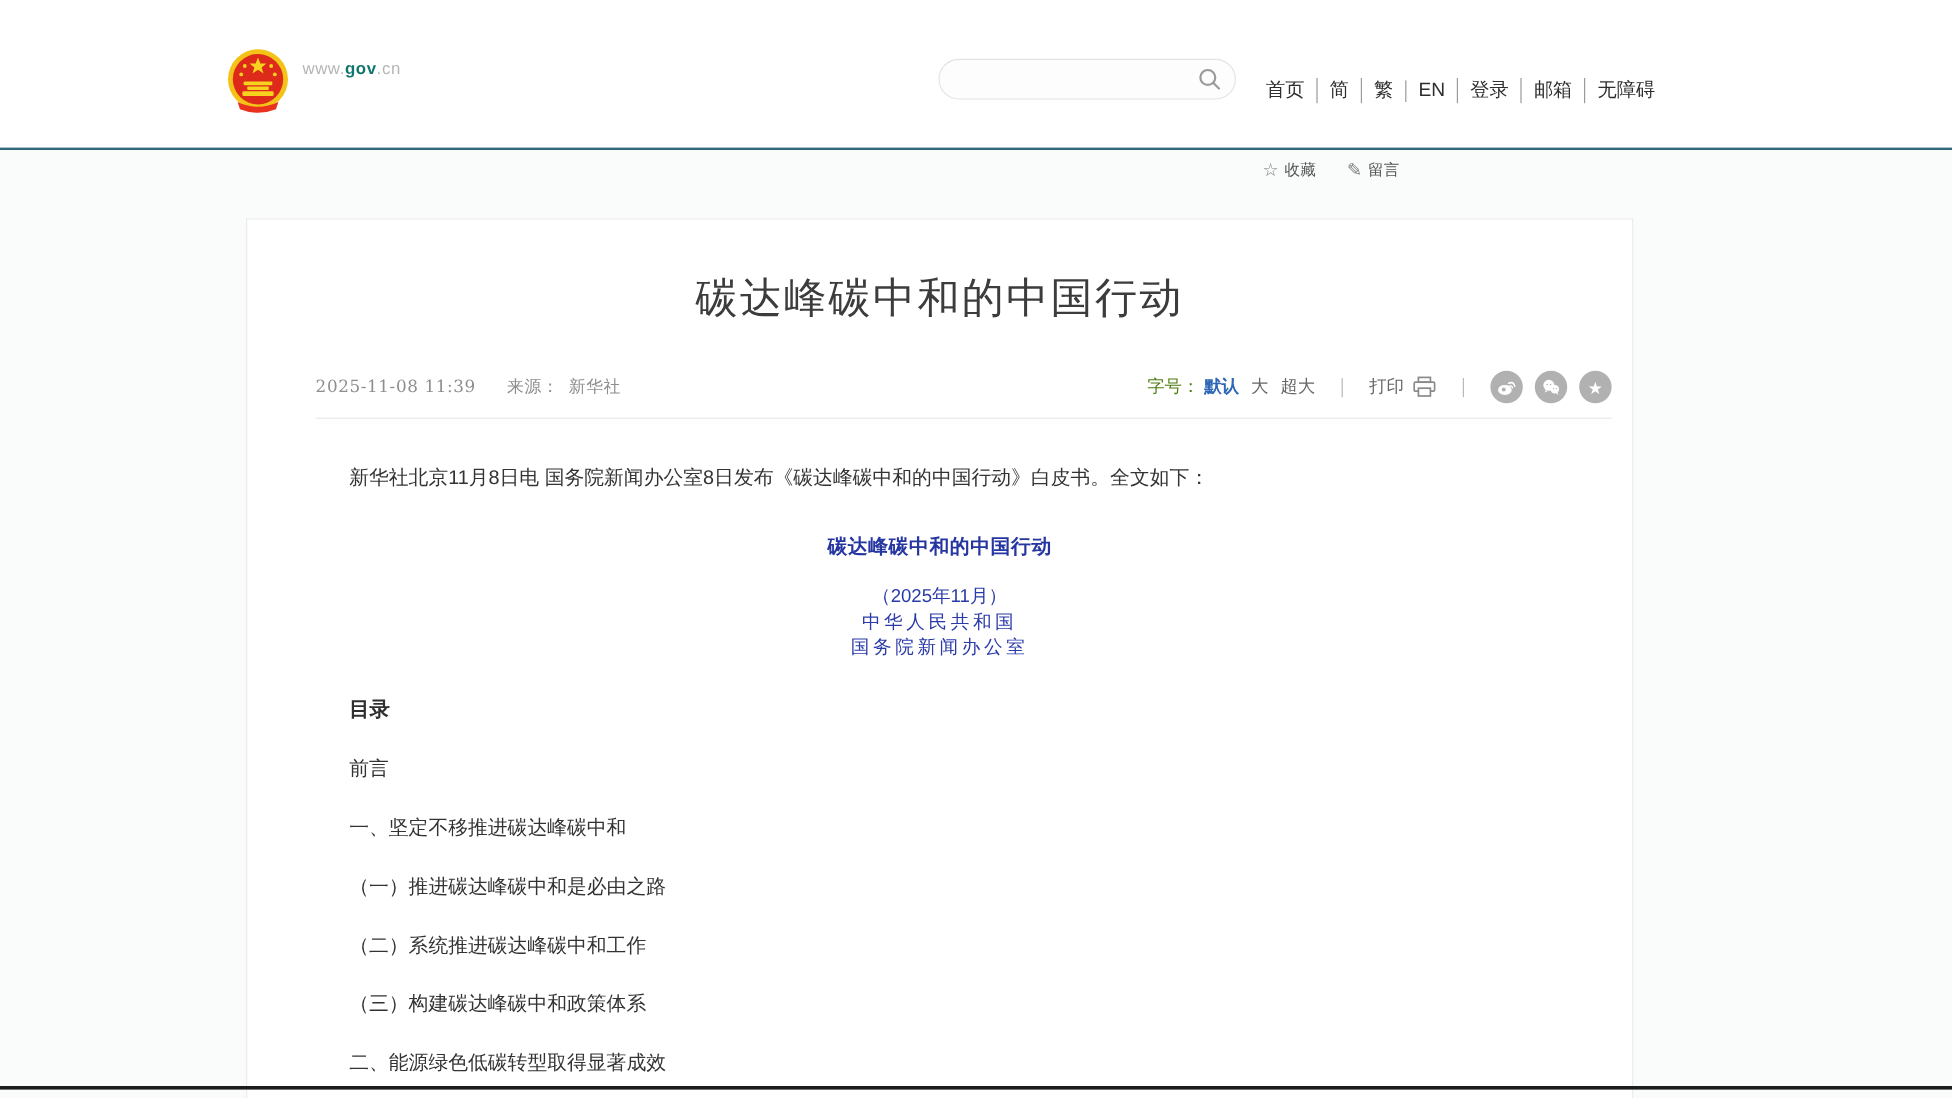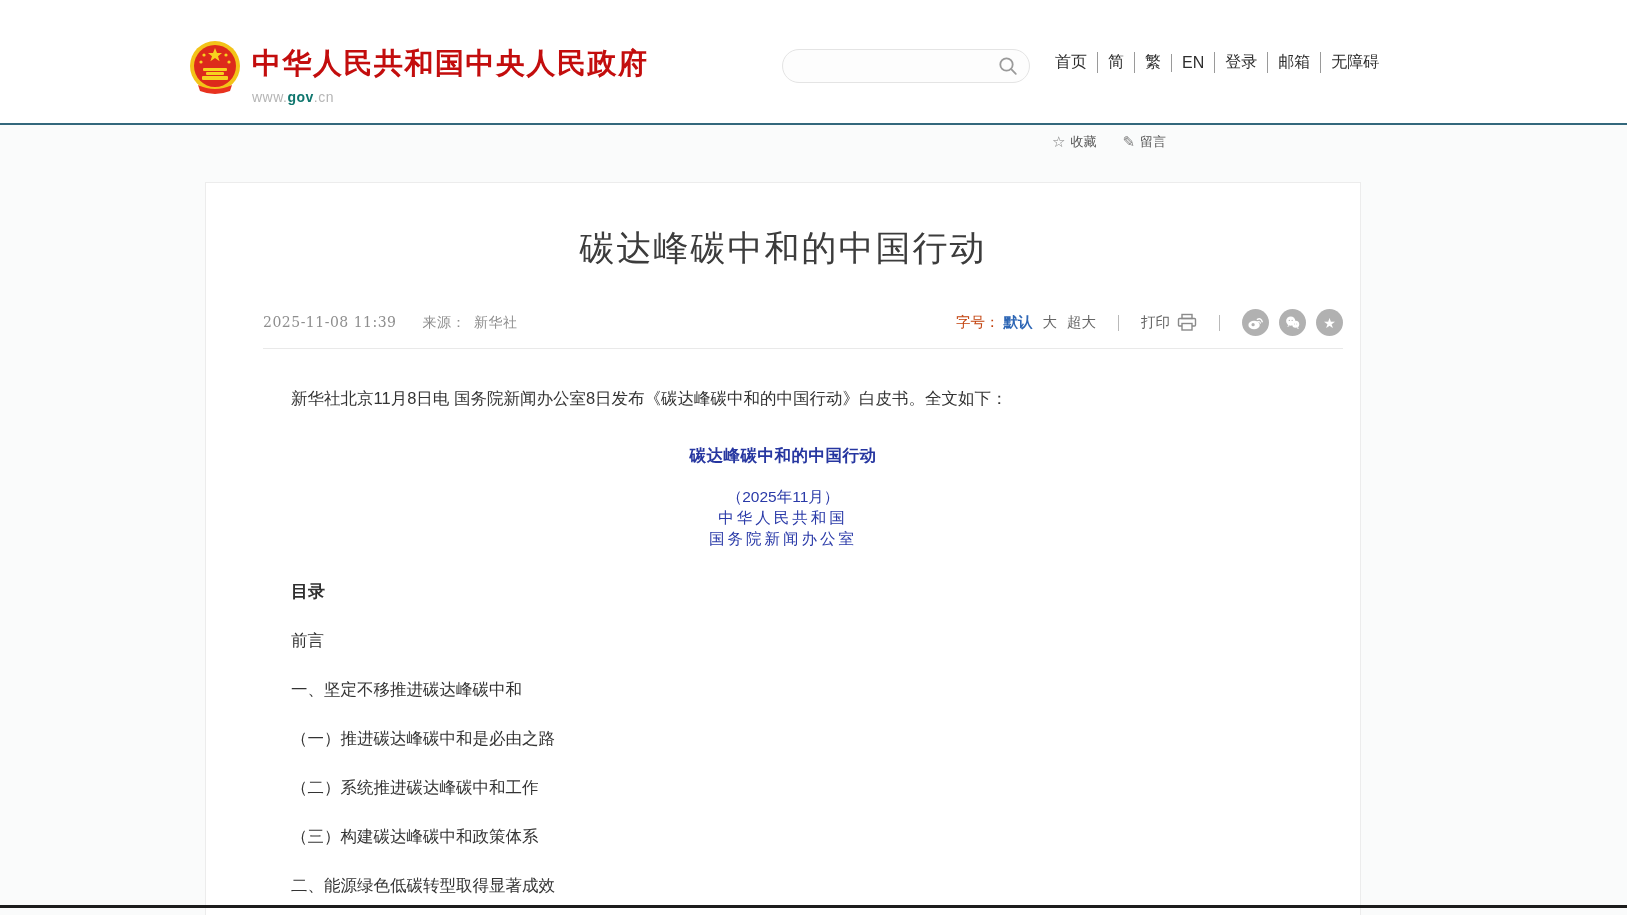--- a/index.html
+++ b/index.html
@@ -23,21 +23,21 @@
   .search-box {
     position:absolute; left:782px; top:49px; width:248px; height:34px;
     border:1px solid #e4e4e4; border-radius:18px; background:#fdfdfd;
     display:flex; align-items:center; justify-content:flex-end; padding-right:10px;
   }
   .search-input {
     position:absolute; left:14px; top:0; width:195px; height:32px;
     border:none; outline:none; background:transparent; font-size:14px; color:#333;
   }
 
-  .top-nav { position:absolute; left:1045px; top:52px; display:flex; align-items:center; font-size:16px; color:#2e2e2e; }
+  .top-nav { position:absolute; left:1045px; top:65px; display:flex; align-items:center; font-size:16px; color:#2e2e2e; }
   .top-nav .nav-item { padding:0 10px; cursor:pointer; white-space:nowrap; }
   .top-nav .nav-item + .nav-item { border-left:1px solid #9a9a9a; }
 
   
   .teal-line { position:absolute; top:123px; left:0; width:1627px; height:2px; background:#33687c; }
 
   
   .page { position:absolute; top:125px; left:0; width:1627px; height:790px; background:#fafbfb; }
 
   .quick-actions { position:absolute; left:1052px; top:8px; display:flex; gap:26px; font-size:13px; color:#555; }
@@ -55,21 +55,21 @@
   }
   .meta-row {
     margin:37px 17px 0 57px;
     display:flex; justify-content:space-between; align-items:center;gap:28px;
   }
   .meta-left { font-family:"DejaVu Serif",serif; font-size:14px; color:#8e8e8e; letter-spacing:0.5px; }
   .meta-left .sep-space { display:inline-block; width:26px; }
   .meta-left .src-space { display:inline-block; width:8px; }
 
   .toolbar { display:flex; align-items:center; font-size:14.5px; color:#666; }
-  .toolbar .fs-label { color:#c2410c; }
+  .toolbar .fs-label { color:#4d7c0f; }
   .toolbar .fs-default { color:#2d66b5; font-weight:bold; margin-left:4px; cursor:pointer; }
   .toolbar .fs-opt { margin-left:10px; cursor:pointer; }
   .toolbar .tb-div { width:1px; height:16px; background:#b9b9b9; margin:0 22px; }
   .toolbar .print { display:flex; align-items:center; gap:7px; cursor:pointer; }
   .share-icons { display:flex; gap:10px; }
   .share-circle {
     width:27px; height:27px; border-radius:50%; background:#b1b1b1;
     display:flex; align-items:center; justify-content:center; cursor:pointer;
     color:#fff; font-size:14px; line-height:1;
   }
@@ -102,21 +102,20 @@
       <circle cx="38" cy="17" r="1.6" fill="#f7d21e"></circle>
       <circle cx="13" cy="24" r="1.6" fill="#f7d21e"></circle>
       <circle cx="41" cy="24" r="1.6" fill="#f7d21e"></circle>
       <rect x="15" y="30" width="24" height="3" rx="1" fill="#f7d21e"></rect>
       <rect x="18" y="34" width="18" height="3" rx="1" fill="#f7d21e"></rect>
       <rect x="14" y="38" width="26" height="4" rx="1" fill="#f7d21e"></rect>
       <path d="M10 47 q17 8 34 0 l-2 6 q-15 6 -30 0 z" fill="#e8321f"></path>
     </svg>
   </div>
   <div class="brand">
-    <div class="site-title">中华人民共和国中央人民政府</div>
     <div class="site-url"><span>www.</span><span class="g">gov</span><span>.cn</span></div>
   </div>
 
   <div class="search-box">
     <input class="search-input" type="text" placeholder="" style="">
     <span>
       <svg width="22" height="22" viewBox="0 0 22 22" fill="none" stroke="#9a9a9a" stroke-width="1.8" stroke-linecap="round">
         <circle cx="9.5" cy="9.5" r="6.2"></circle>
         <line x1="14.2" y1="14.2" x2="18.8" y2="18.8"></line>
       </svg>

